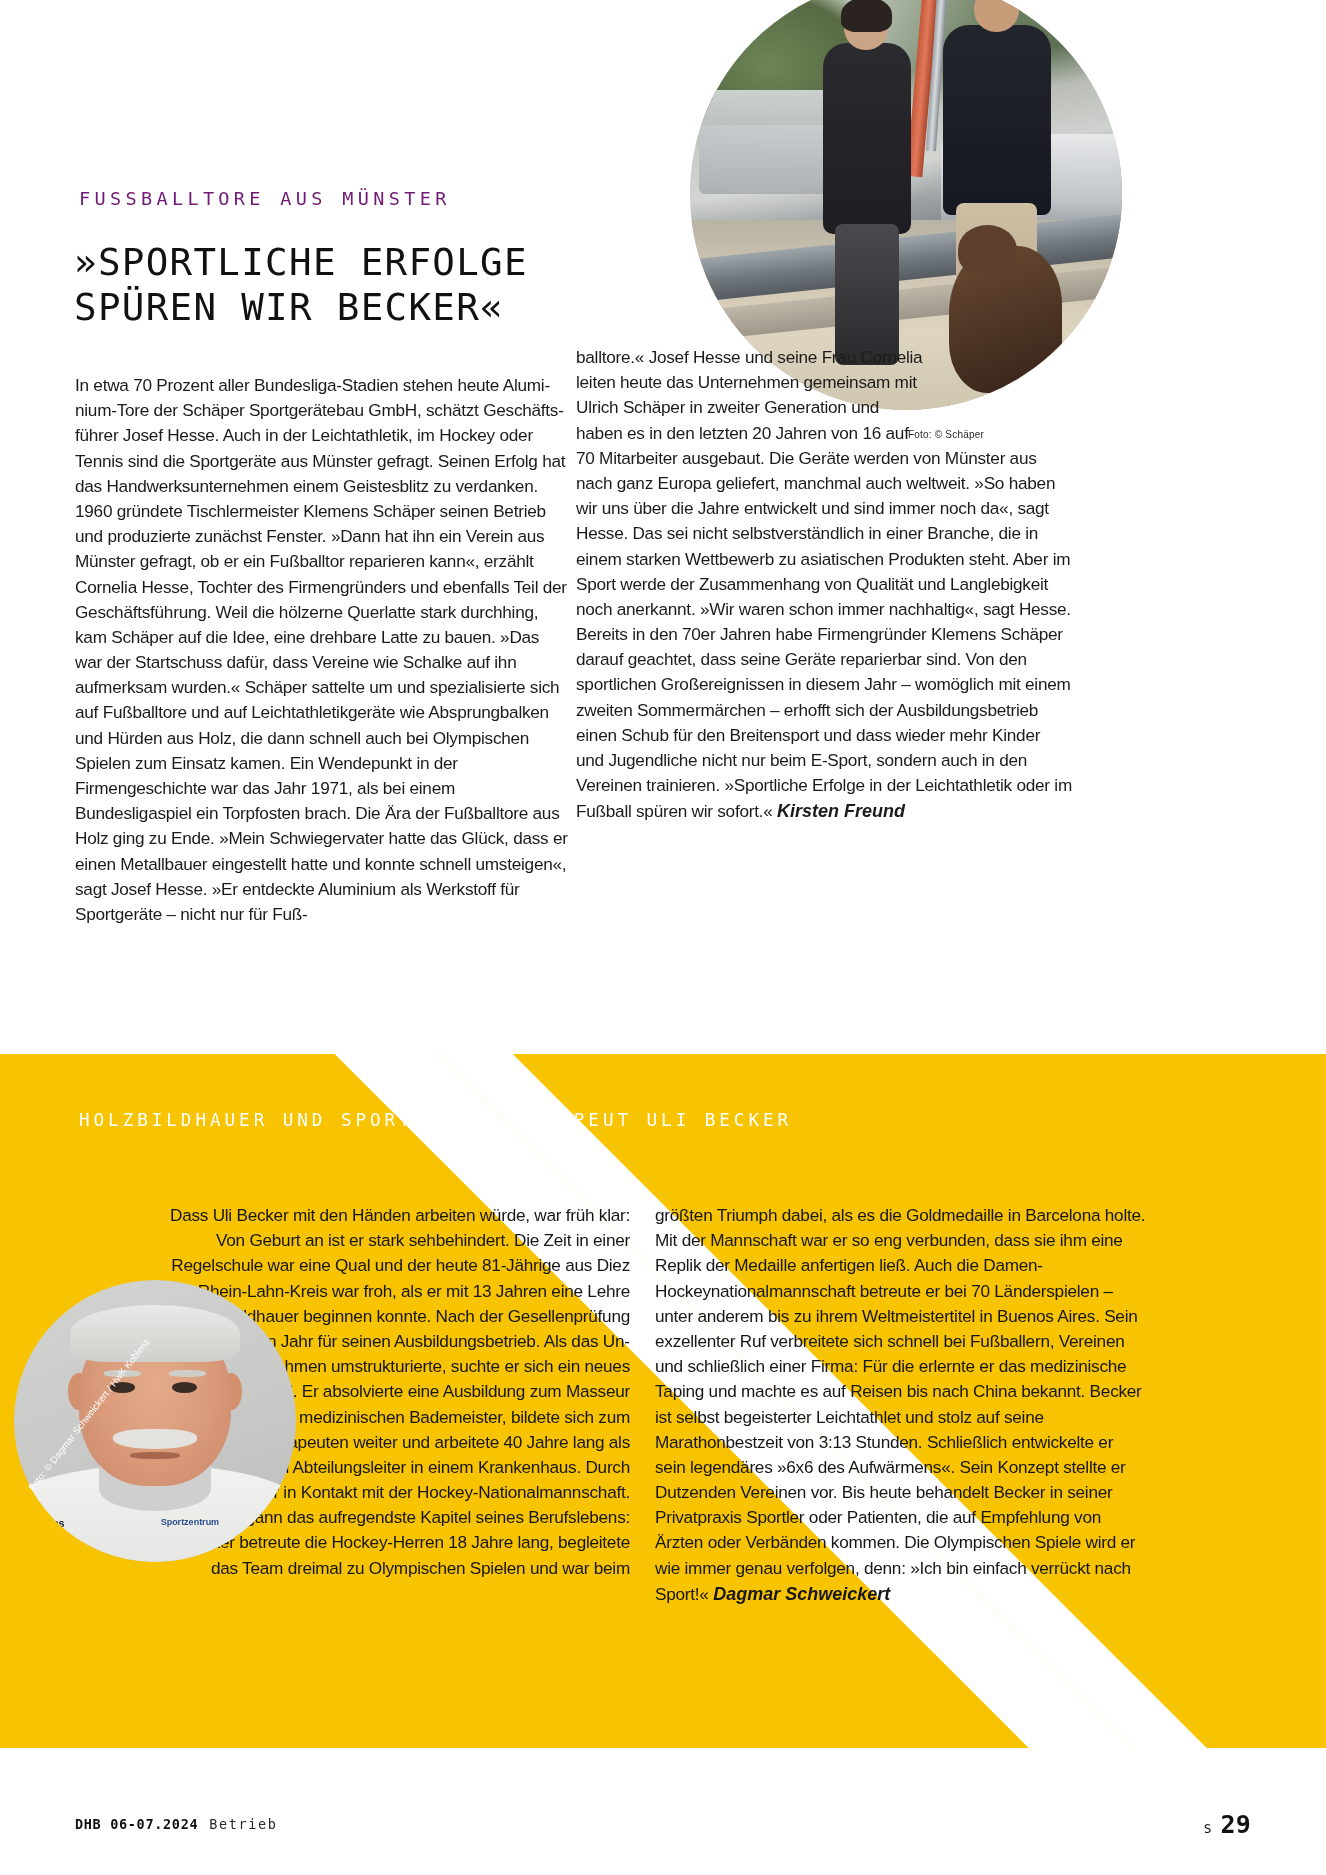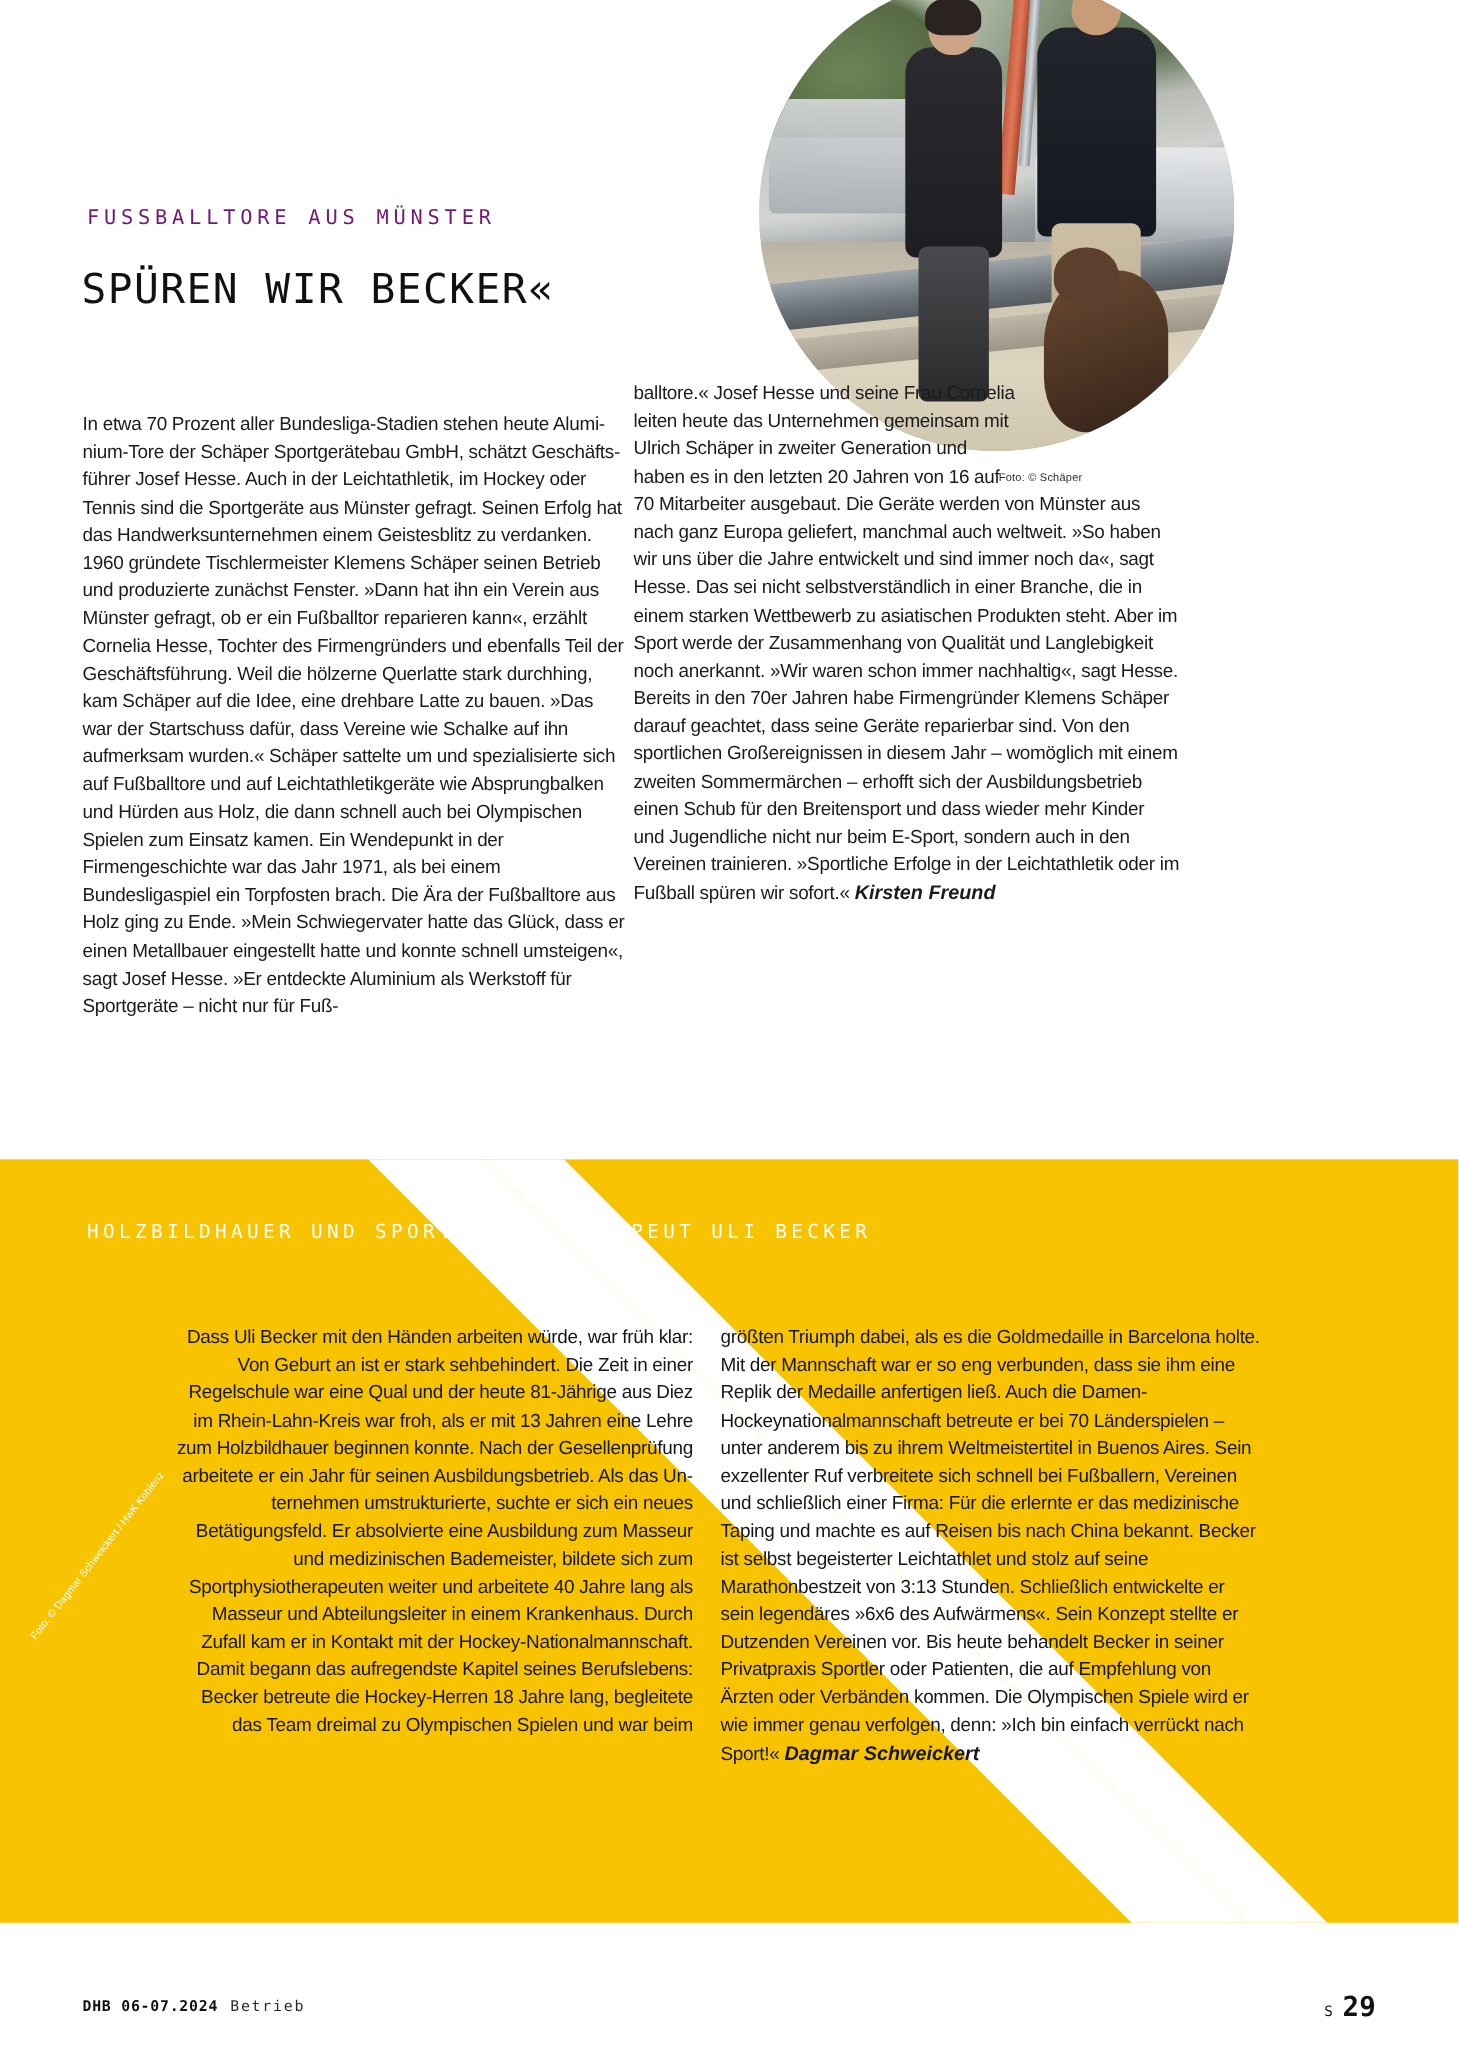--- a/index.html
+++ b/index.html
@@ -282,20 +282,21 @@
         <div class="legs"></div>
         <div class="head"></div>
     </div>
     <div class="dog"></div>
   </div>
   <div class="photo-credit-top">Foto: © Schäper</div>
 
   <div class="kicker">FUSSBALLTORE AUS MÜNSTER</div>
 
   <div class="headline">
+    <span class="ln">»SPORTLICHE ERFOLGE</span>
     <span class="ln">SPÜREN WIR BECKER«</span>
   </div>
 
   <div class="cols">
     <div class="col col-left">
       <p>In etwa 70 Prozent aller Bundesliga-Stadien stehen heute Alumi­nium-Tore der Schäper Sportgerätebau GmbH, schätzt Geschäfts­führer Josef Hesse. Auch in der Leichtathletik, im Hockey oder Tennis sind die Sportgeräte aus Münster gefragt. Seinen Erfolg hat das Handwerksunternehmen einem Geistesblitz zu verdanken. 1960 gründete Tischlermeister Klemens Schäper seinen Betrieb und produzierte zunächst Fenster. »Dann hat ihn ein Verein aus Münster gefragt, ob er ein Fußballtor reparieren kann«, erzählt Cornelia Hesse, Tochter des Firmengründers und ebenfalls Teil der Geschäftsführung. Weil die hölzerne Querlatte stark durchhing, kam Schäper auf die Idee, eine drehbare Latte zu bauen. »Das war der Startschuss dafür, dass Vereine wie Schalke auf ihn aufmerksam wurden.« Schäper sattelte um und spezialisierte sich auf Fußballtore und auf Leichtathletikgeräte wie Absprungbalken und Hürden aus Holz, die dann schnell auch bei Olympischen Spielen zum Einsatz kamen. Ein Wendepunkt in der Firmengeschichte war das Jahr 1971, als bei einem Bundesligaspiel ein Torpfosten brach. Die Ära der Fußballtore aus Holz ging zu Ende. »Mein Schwieger­vater hatte das Glück, dass er einen Metallbauer eingestellt hatte und konnte schnell umsteigen«, sagt Josef Hesse. »Er entdeckte Aluminium als Werkstoff für Sportgeräte – nicht nur für Fuß-</p>
     </div>
     <div class="col col-right">
       <div class="notch"></div>
       <p><span>balltore.«  Josef Hesse und seine Frau Cornelia leiten heute das Unternehmen gemeinsam mit Ulrich Schäper in zweiter Generati­on und haben es in den letzten 20 Jahren von 16 auf 70 Mitarbeiter ausgebaut. Die Geräte werden von Münster aus nach ganz Europa geliefert, manchmal auch weltweit. »So haben wir uns über die Jahre entwickelt und sind immer noch da«, sagt Hesse. Das sei nicht selbstverständlich in einer Branche, die in einem starken Wettbewerb zu asiatischen Produkten steht. Aber im Sport werde der Zusammenhang von Qualität und Langlebigkeit noch aner­kannt. »Wir waren schon immer nachhaltig«, sagt Hesse. Bereits in den 70er Jahren habe Firmengründer Klemens Schäper darauf geachtet, dass seine Geräte reparierbar sind. Von den sportlichen Großereignissen in diesem Jahr – womöglich mit einem zweiten Sommermärchen – erhofft sich der Ausbildungsbetrieb einen Schub für den Breitensport und dass wieder mehr Kinder und Jugendliche nicht nur beim E-Sport, sondern auch in den Verei­nen trainieren. »Sportliche Erfolge in der Leichtathletik oder im Fußball spüren wir sofort.« </span><span class="byline">Kirsten Freund</span></p>
@@ -304,20 +305,38 @@
 
   <div class="yellow">
     <div class="stripe stripe-a"></div>
     <div class="stripe stripe-b"></div>
     <div class="stripe stripe-c"></div>
     <div class="stripe stripe-d"></div>
   </div>
 
   <div class="y-kicker">HOLZBILDHAUER UND SPORTPHYSIOTHERAPEUT ULI BECKER</div>
 
+  <div class="portrait">
+    <div class="bg"></div>
+    <div class="shoulders"></div>
+    <div class="collar"></div>
+    <div class="ear-l"></div>
+      <div class="ear-r"></div>
+    <div class="face"></div>
+    <div class="hair"></div>
+    <div class="brow-l"></div>
+      <div class="brow-r"></div>
+    <div class="eye-l"></div>
+      <div class="eye-r"></div>
+    <div class="nose"></div>
+    <div class="mustache"></div>
+    <div class="mouth"></div>
+    <div class="logo-l">adidas</div>
+    <div class="logo-r">Sportzentrum</div>
+  </div>
   <div class="portrait-credit">Foto: © Dagmar Schweickert / HwK Koblenz</div>
 
   <div class="y-cols">
     <div class="y-col y-col-left">
       <p>Dass Uli Becker mit den Händen arbeiten würde, war früh klar: Von Geburt an ist er stark sehbehindert. Die Zeit in einer Regelschule war eine Qual und der heute 81-Jähri­ge aus Diez im Rhein-Lahn-Kreis war froh, als er mit 13 Jahren eine Lehre zum Holzbildhauer beginnen konnte. Nach der Gesellenprüfung arbeitete er ein Jahr für seinen Ausbildungsbetrieb. Als das Un­ternehmen umstrukturierte, suchte er sich ein neues Betätigungsfeld. Er absolvierte eine Ausbildung zum Masseur und medizinischen Bademeister, bildete sich zum Sportphysiothe­rapeuten weiter und arbeitete 40 Jahre lang als Masseur und Abteilungsleiter in einem Kranken­haus. Durch Zufall kam er in Kontakt mit der Ho­ckey-Nationalmannschaft. Damit begann das auf­regendste Kapitel seines Berufslebens: Becker be­treute die Hockey-Herren 18 Jahre lang, begleitete das Team dreimal zu Olympischen Spielen und war beim</p>
     </div>
     <div class="y-col y-col-right">
       <p><span>größten Triumph dabei, als es die Goldmedaille in Barce­lona holte. Mit der Mannschaft war er so eng verbunden, dass sie ihm eine Replik der Medaille anfertigen ließ. Auch die Damen-Hockeynationalmannschaft betreute er bei 70 Länderspielen – unter anderem bis zu ihrem Welt­meistertitel  in Buenos Aires. Sein exzellenter Ruf ver­breitete sich schnell bei Fußballern, Vereinen und schließlich einer Firma: Für die erlernte er das medizi­nische Taping und machte es auf Reisen bis nach China bekannt. Becker ist selbst begeisterter Leichtathlet und stolz auf seine Marathonbestzeit von 3:13 Stunden. Schließlich entwickelte er sein legendäres »6x6 des Aufwärmens«. Sein Konzept stellte er Dutzenden Verei­nen vor. Bis heute behandelt Becker in seiner Privat­praxis Sportler oder Patienten, die auf Empfehlung von Ärzten oder Verbänden kommen. Die Olympischen Spiele wird er wie immer genau verfolgen, denn: »Ich bin einfach verrückt nach Sport!« </span><span class="byline">Dagmar Schweickert</span></p>
     </div>
   </div>

